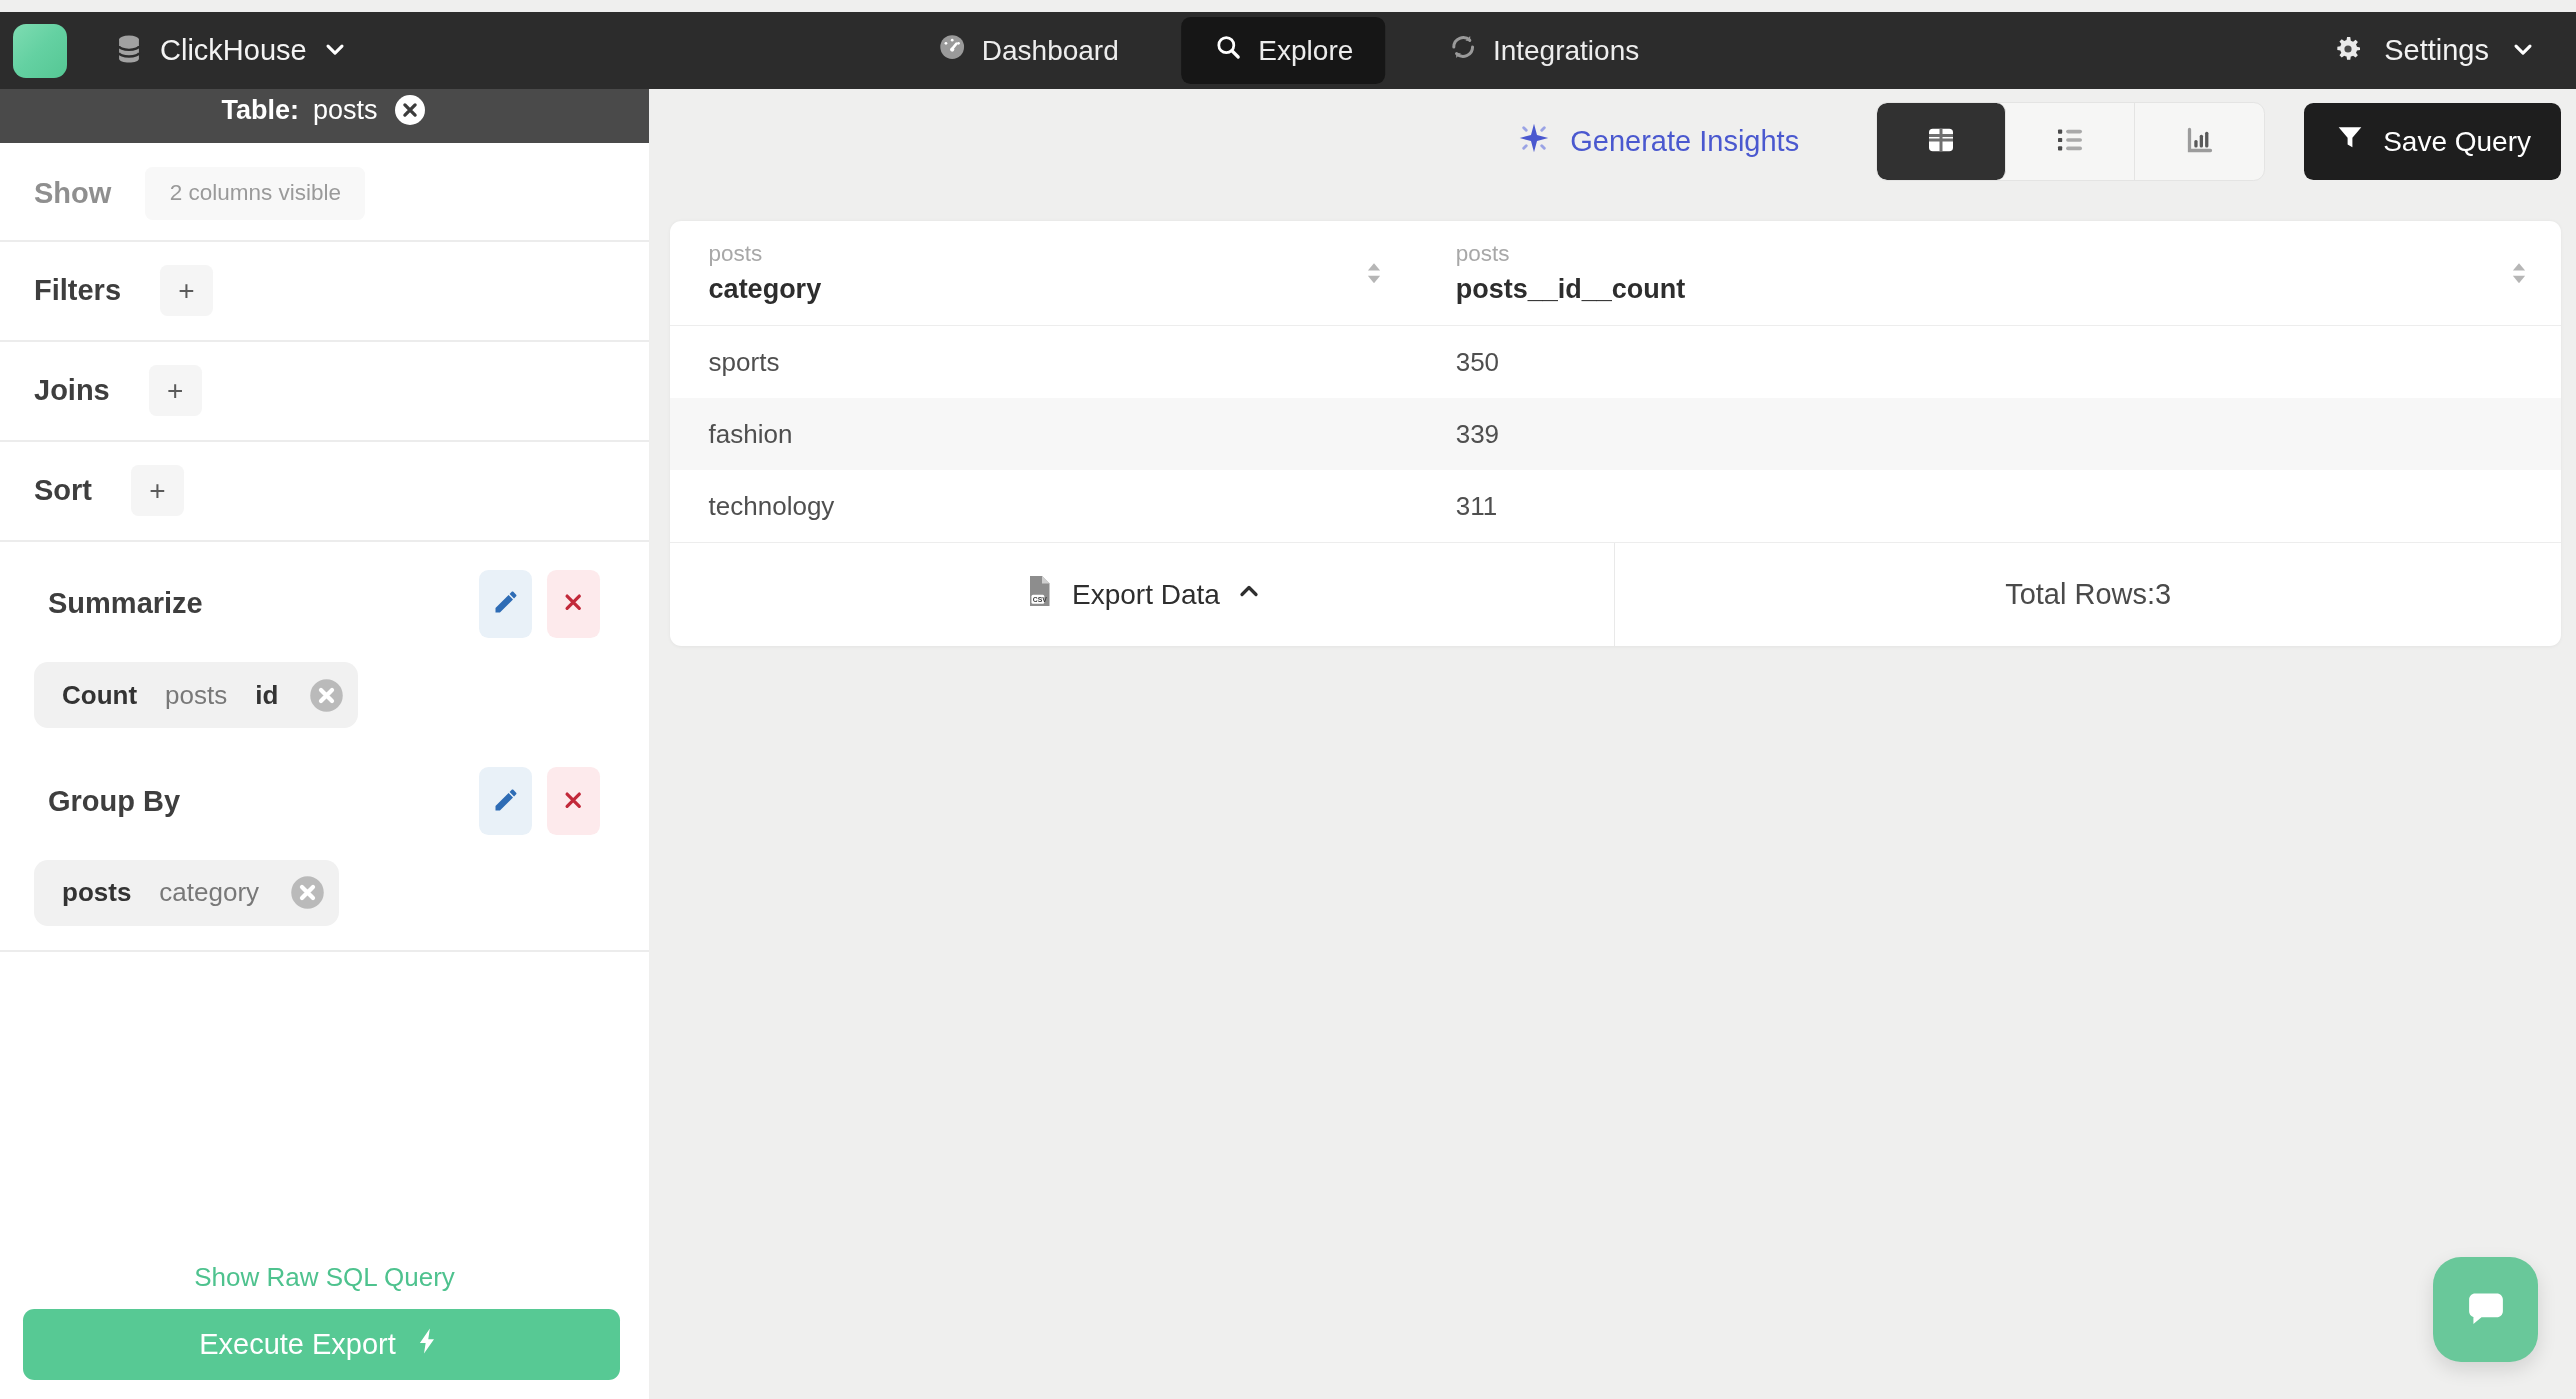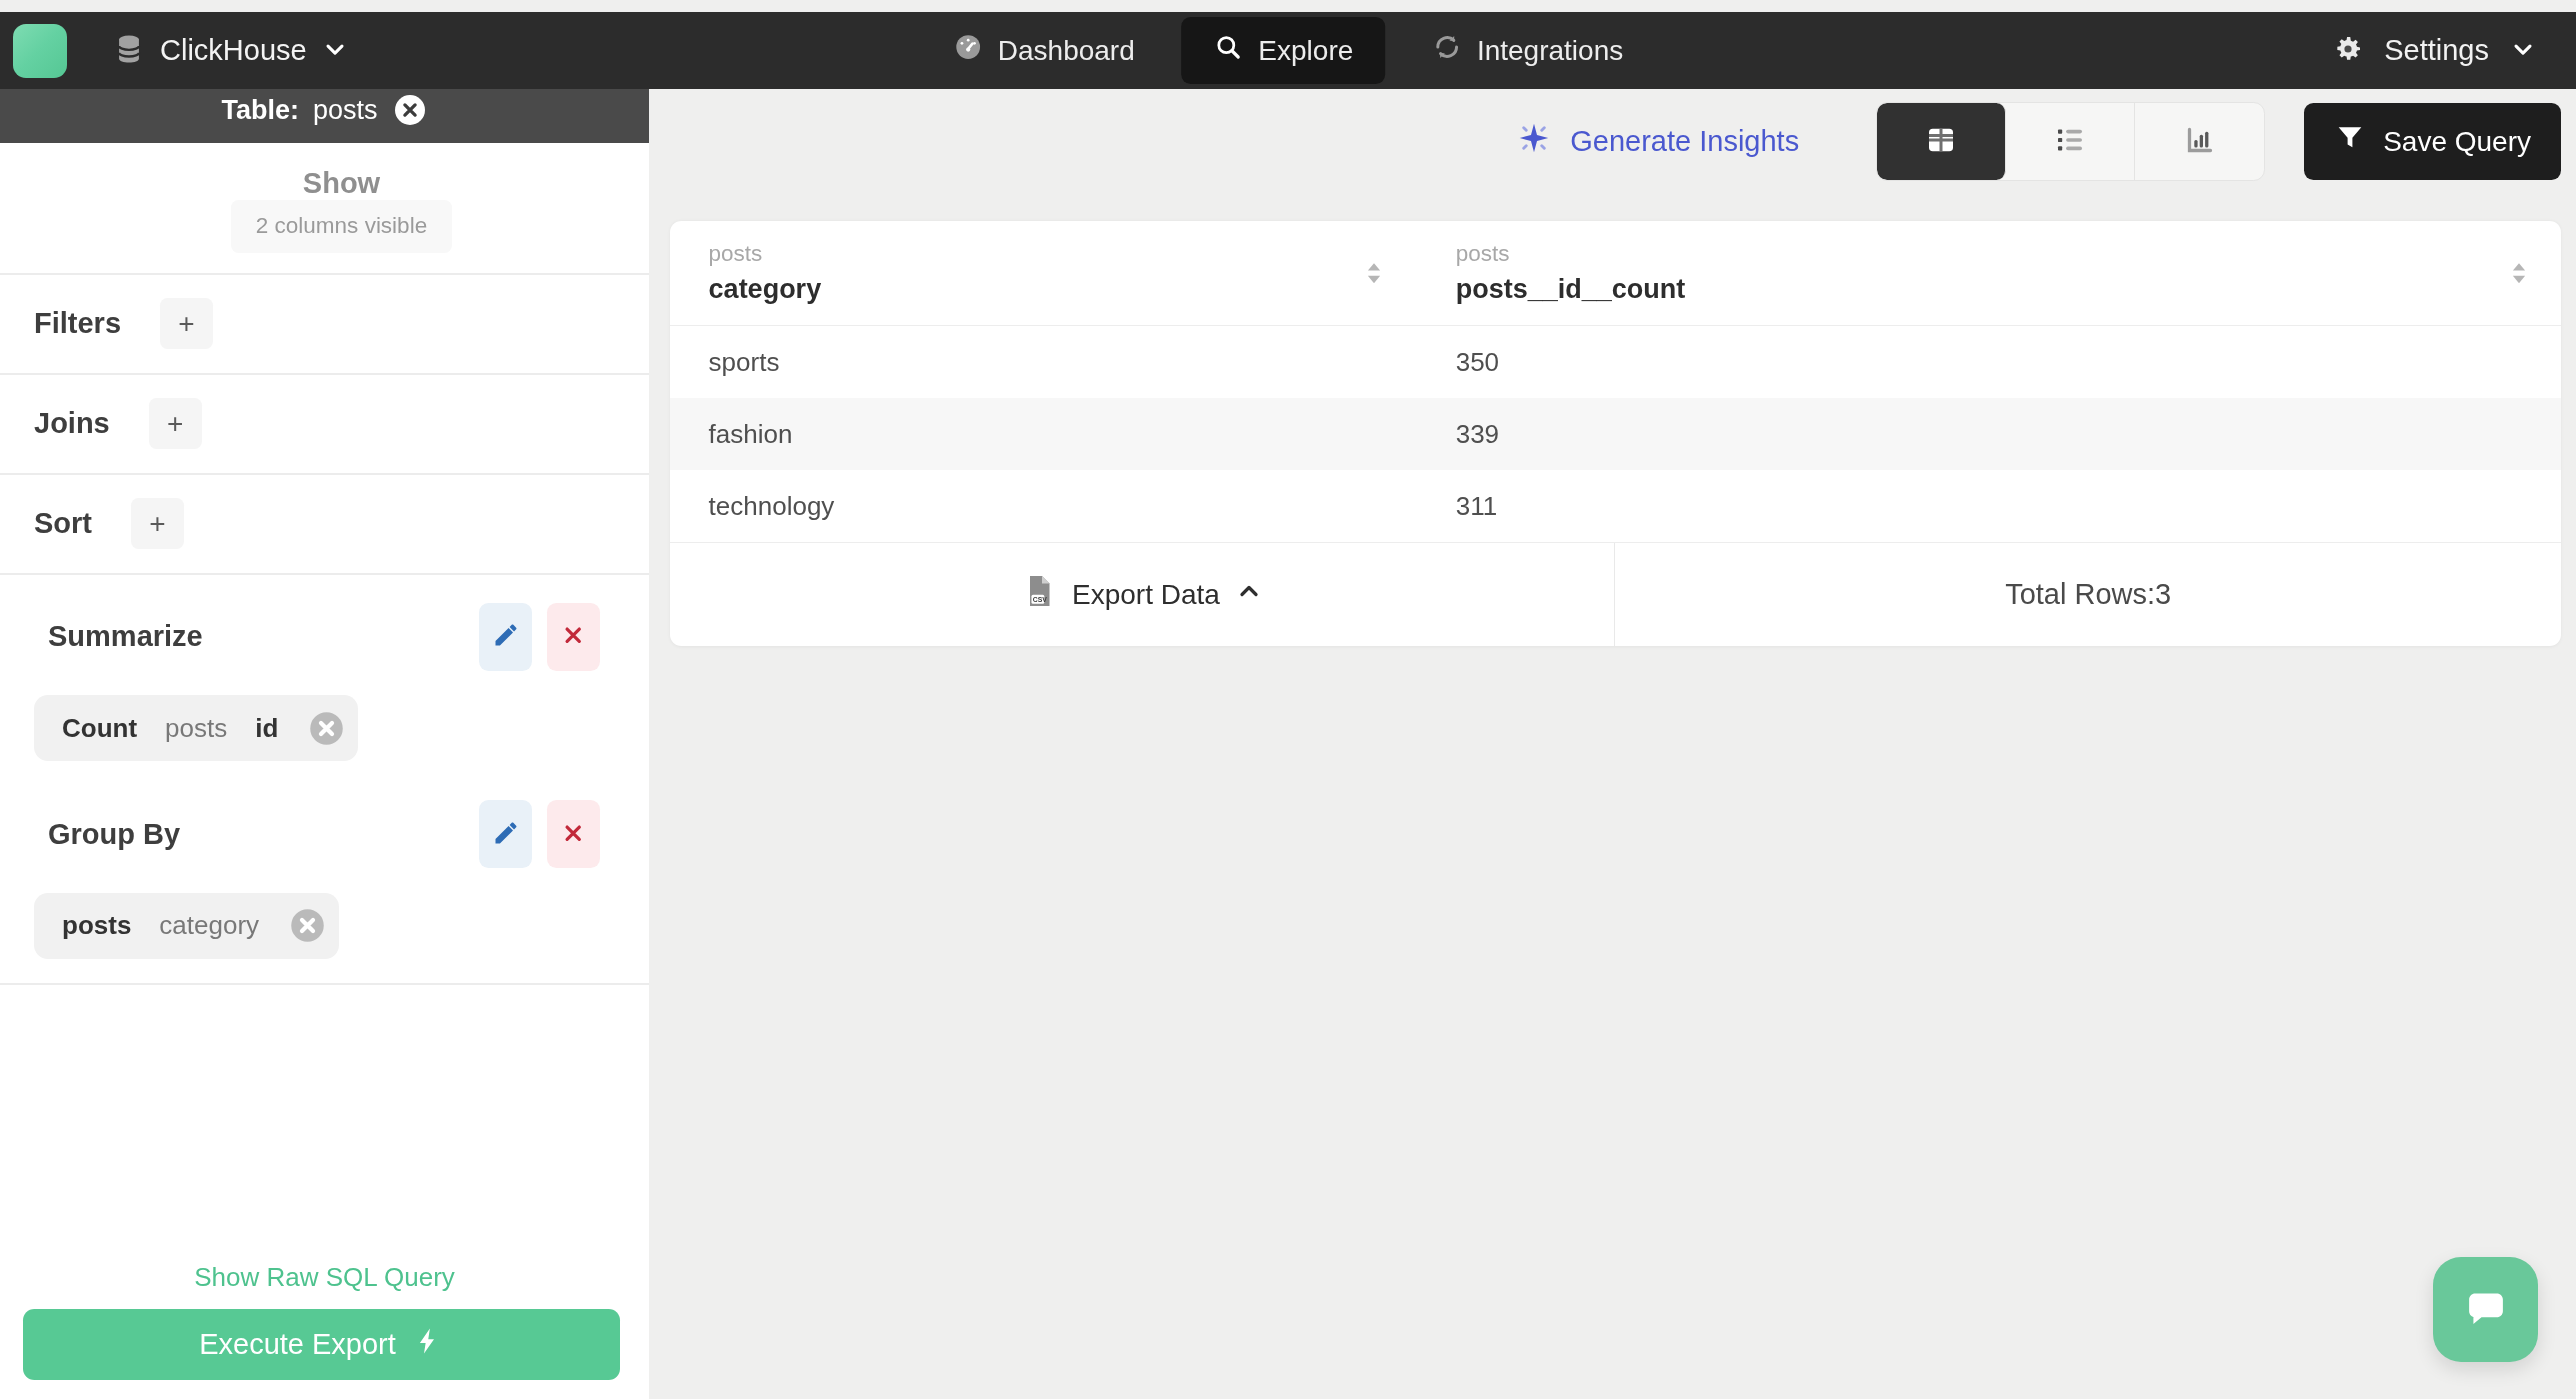--- a/index.html
+++ b/index.html
@@ -18,21 +18,21 @@
   }
   .nav-left { display: flex; align-items: center; padding-left: 13px; }
   .logo {
     width: 54px; height: 54px; border-radius: 13px;
     background: linear-gradient(135deg, #7edcb2 0%, #64d1a2 48%, #55c794 100%);
   }
   .brand-group { display: flex; align-items: center; gap: 14px; margin-left: 45px; cursor: pointer; }
   .brand-name { color: #f4f4f4; font-size: 29px; }
   .nav-center {
     position: absolute; left: 50%; transform: translateX(-50%);
-    display: flex; align-items: center; gap: 41px;
+    display: flex; align-items: center; gap: 57px;
   }
   .nav-item {
     display: flex; align-items: center; gap: 15px;
     color: #ededed; font-size: 28px; cursor: pointer; padding: 13px 5.6px;
   }
   .nav-item.active { background: #161616; padding: 15px 32px; border-radius: 9.4px; }
   .nav-right {
     margin-left: auto; display: flex; align-items: center; gap: 20px;
     padding-right: 39px; cursor: pointer;
   }
@@ -44,21 +44,21 @@
     background: #ffffff; z-index: 10;
   }
   .sidebar-header {
     height: 66px; background: #4a4a4a; color: #fff;
     display: flex; align-items: center; justify-content: center; gap: 14px;
     font-size: 27px;
   }
   .sidebar-header .prefix { font-weight: bold; }
   .sidebar-header .tname { font-weight: normal; }
 
-  .show-row { display: flex; align-items: center; padding: 23.5px 0 20.6px 34px; flex-direction: column; }
+  .show-row { display: flex; align-items: center; gap: 34px; padding: 23.5px 0 20.6px 34px; }
   .show-label { font-size: 29px; font-weight: bold; color: #8f8f8f; }
   .show-chip {
     background: #f8f8f8; border-radius: 7.5px; height: 53px;
     display: flex; align-items: center; padding: 0 24.4px;
     font-size: 22.5px; color: #9a9a9a;
   }
   .divider { height: 1.9px; background: #ececec; }
 
   .section-row { display: flex; align-items: center; gap: 39px; height: 98px; padding-left: 34px; }
   .section-label { font-size: 29px; font-weight: bold; color: #3e3e3e; }

